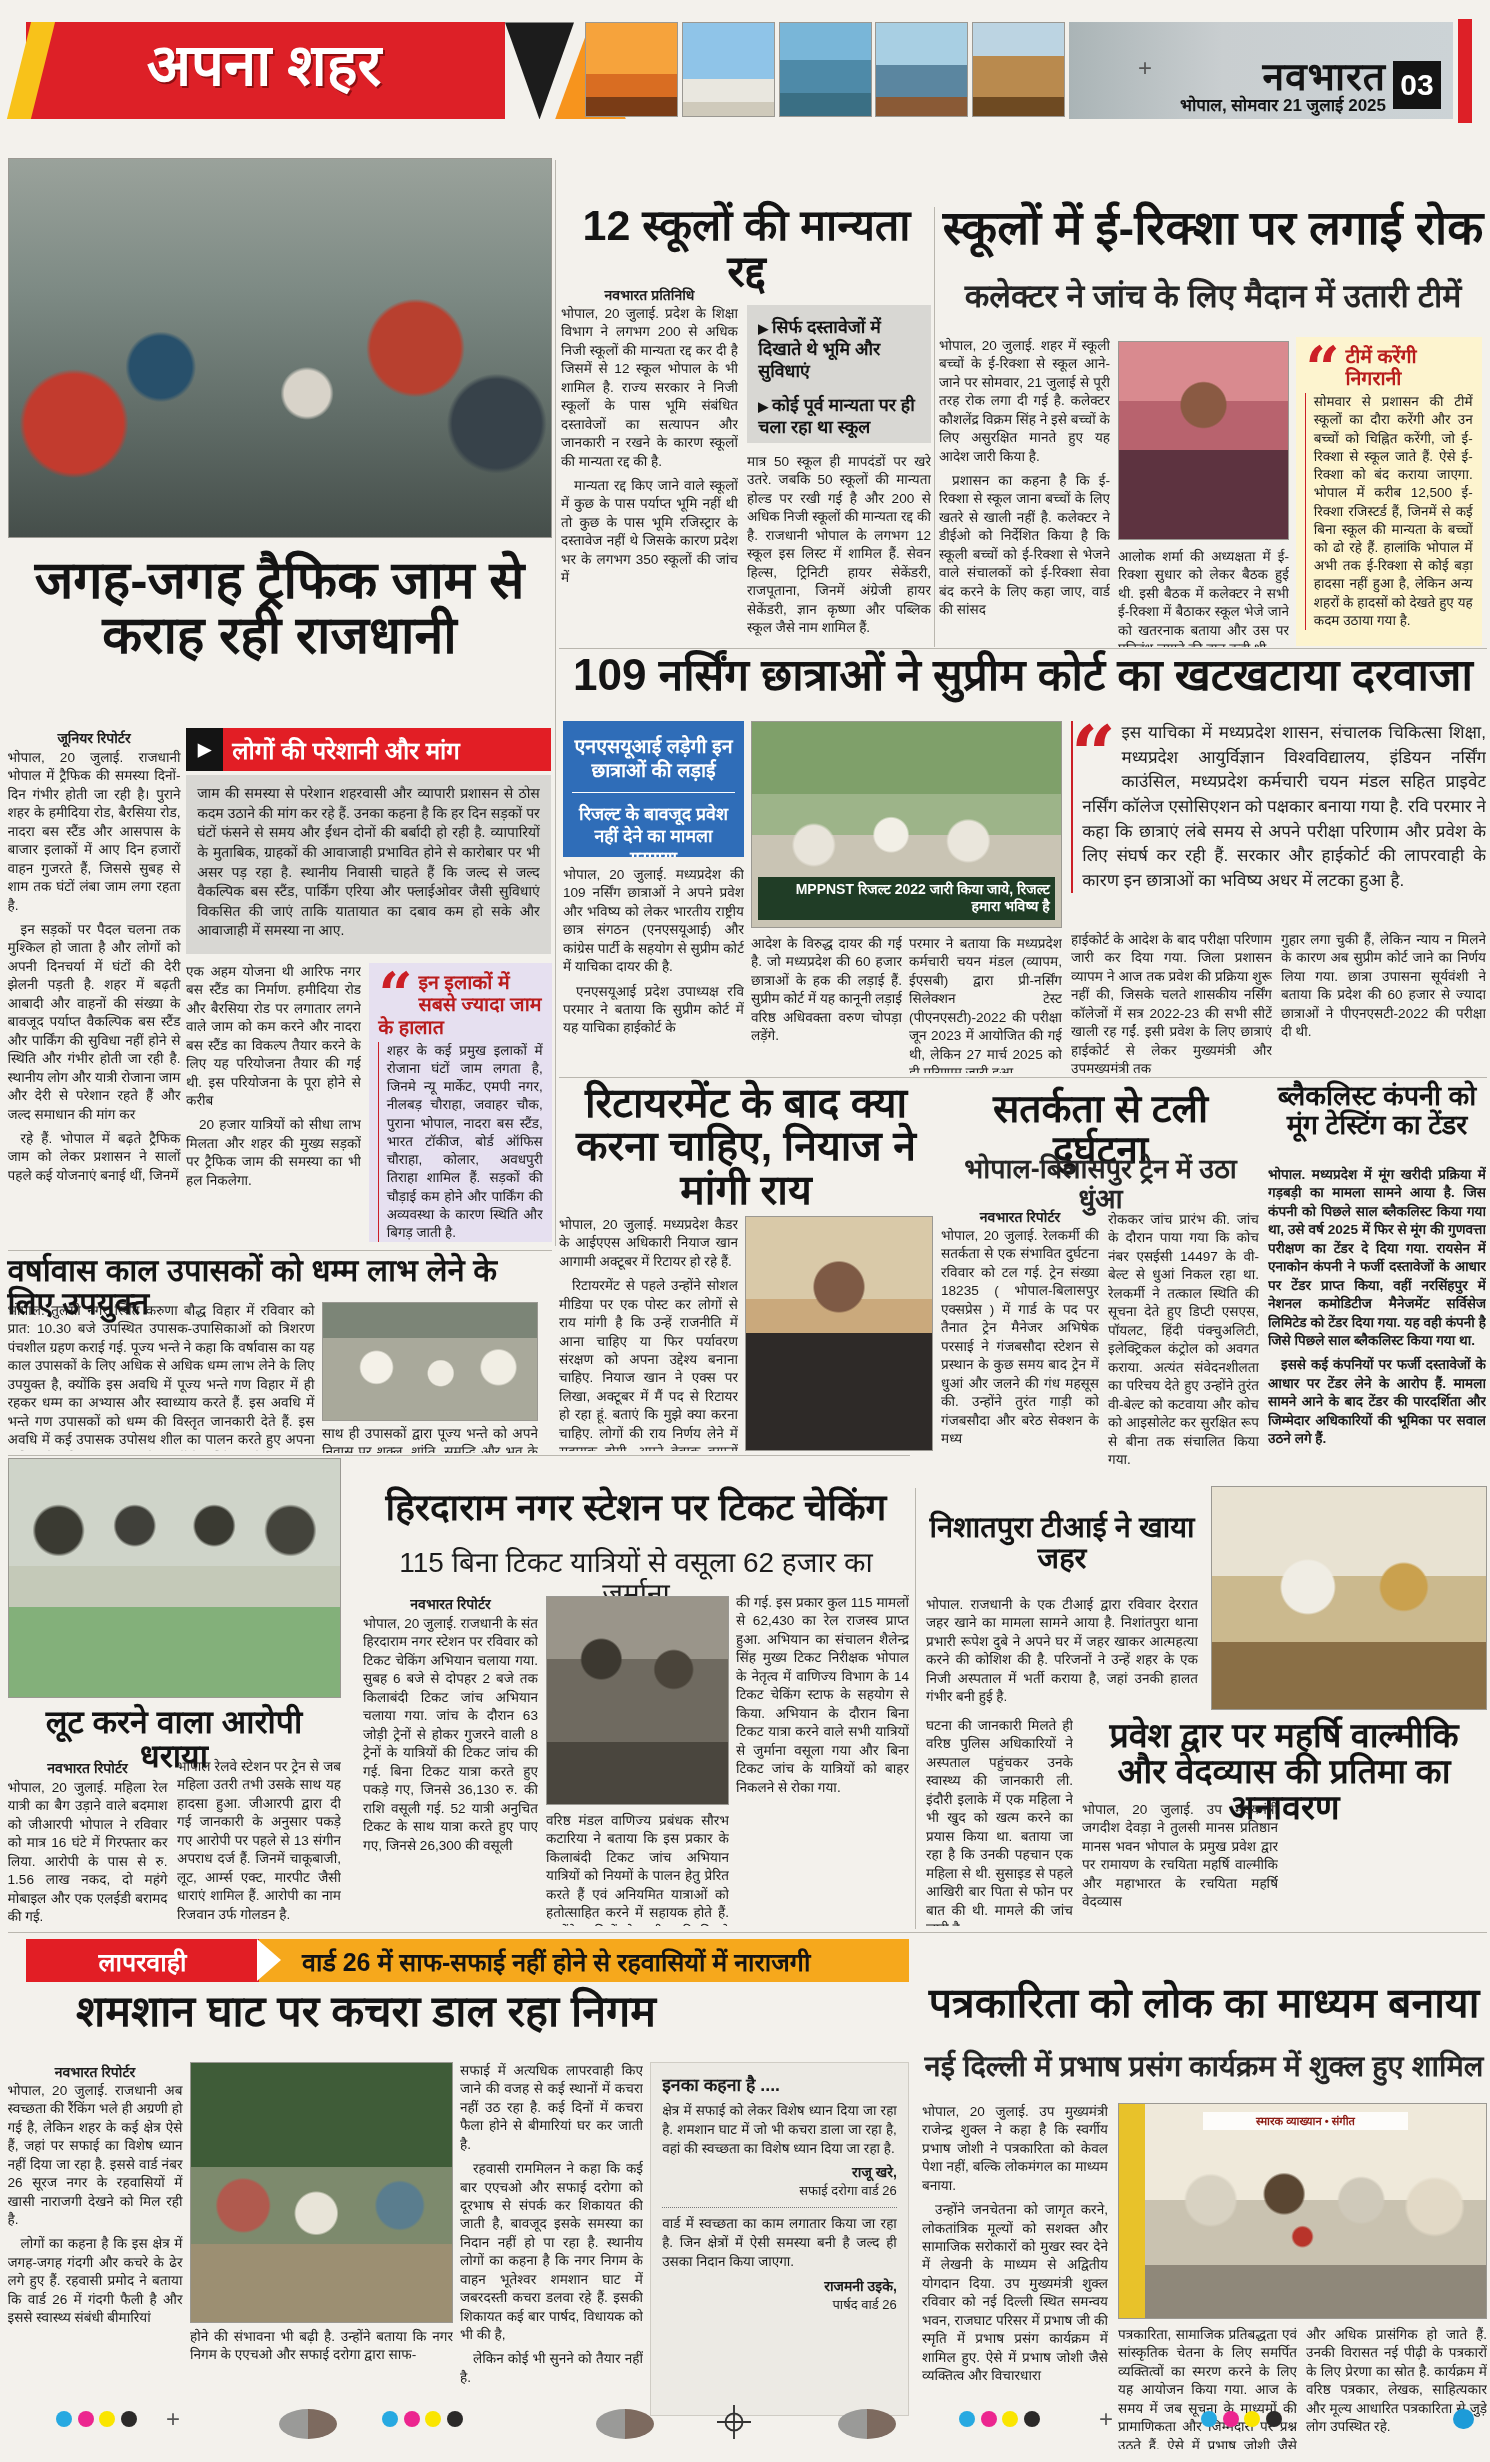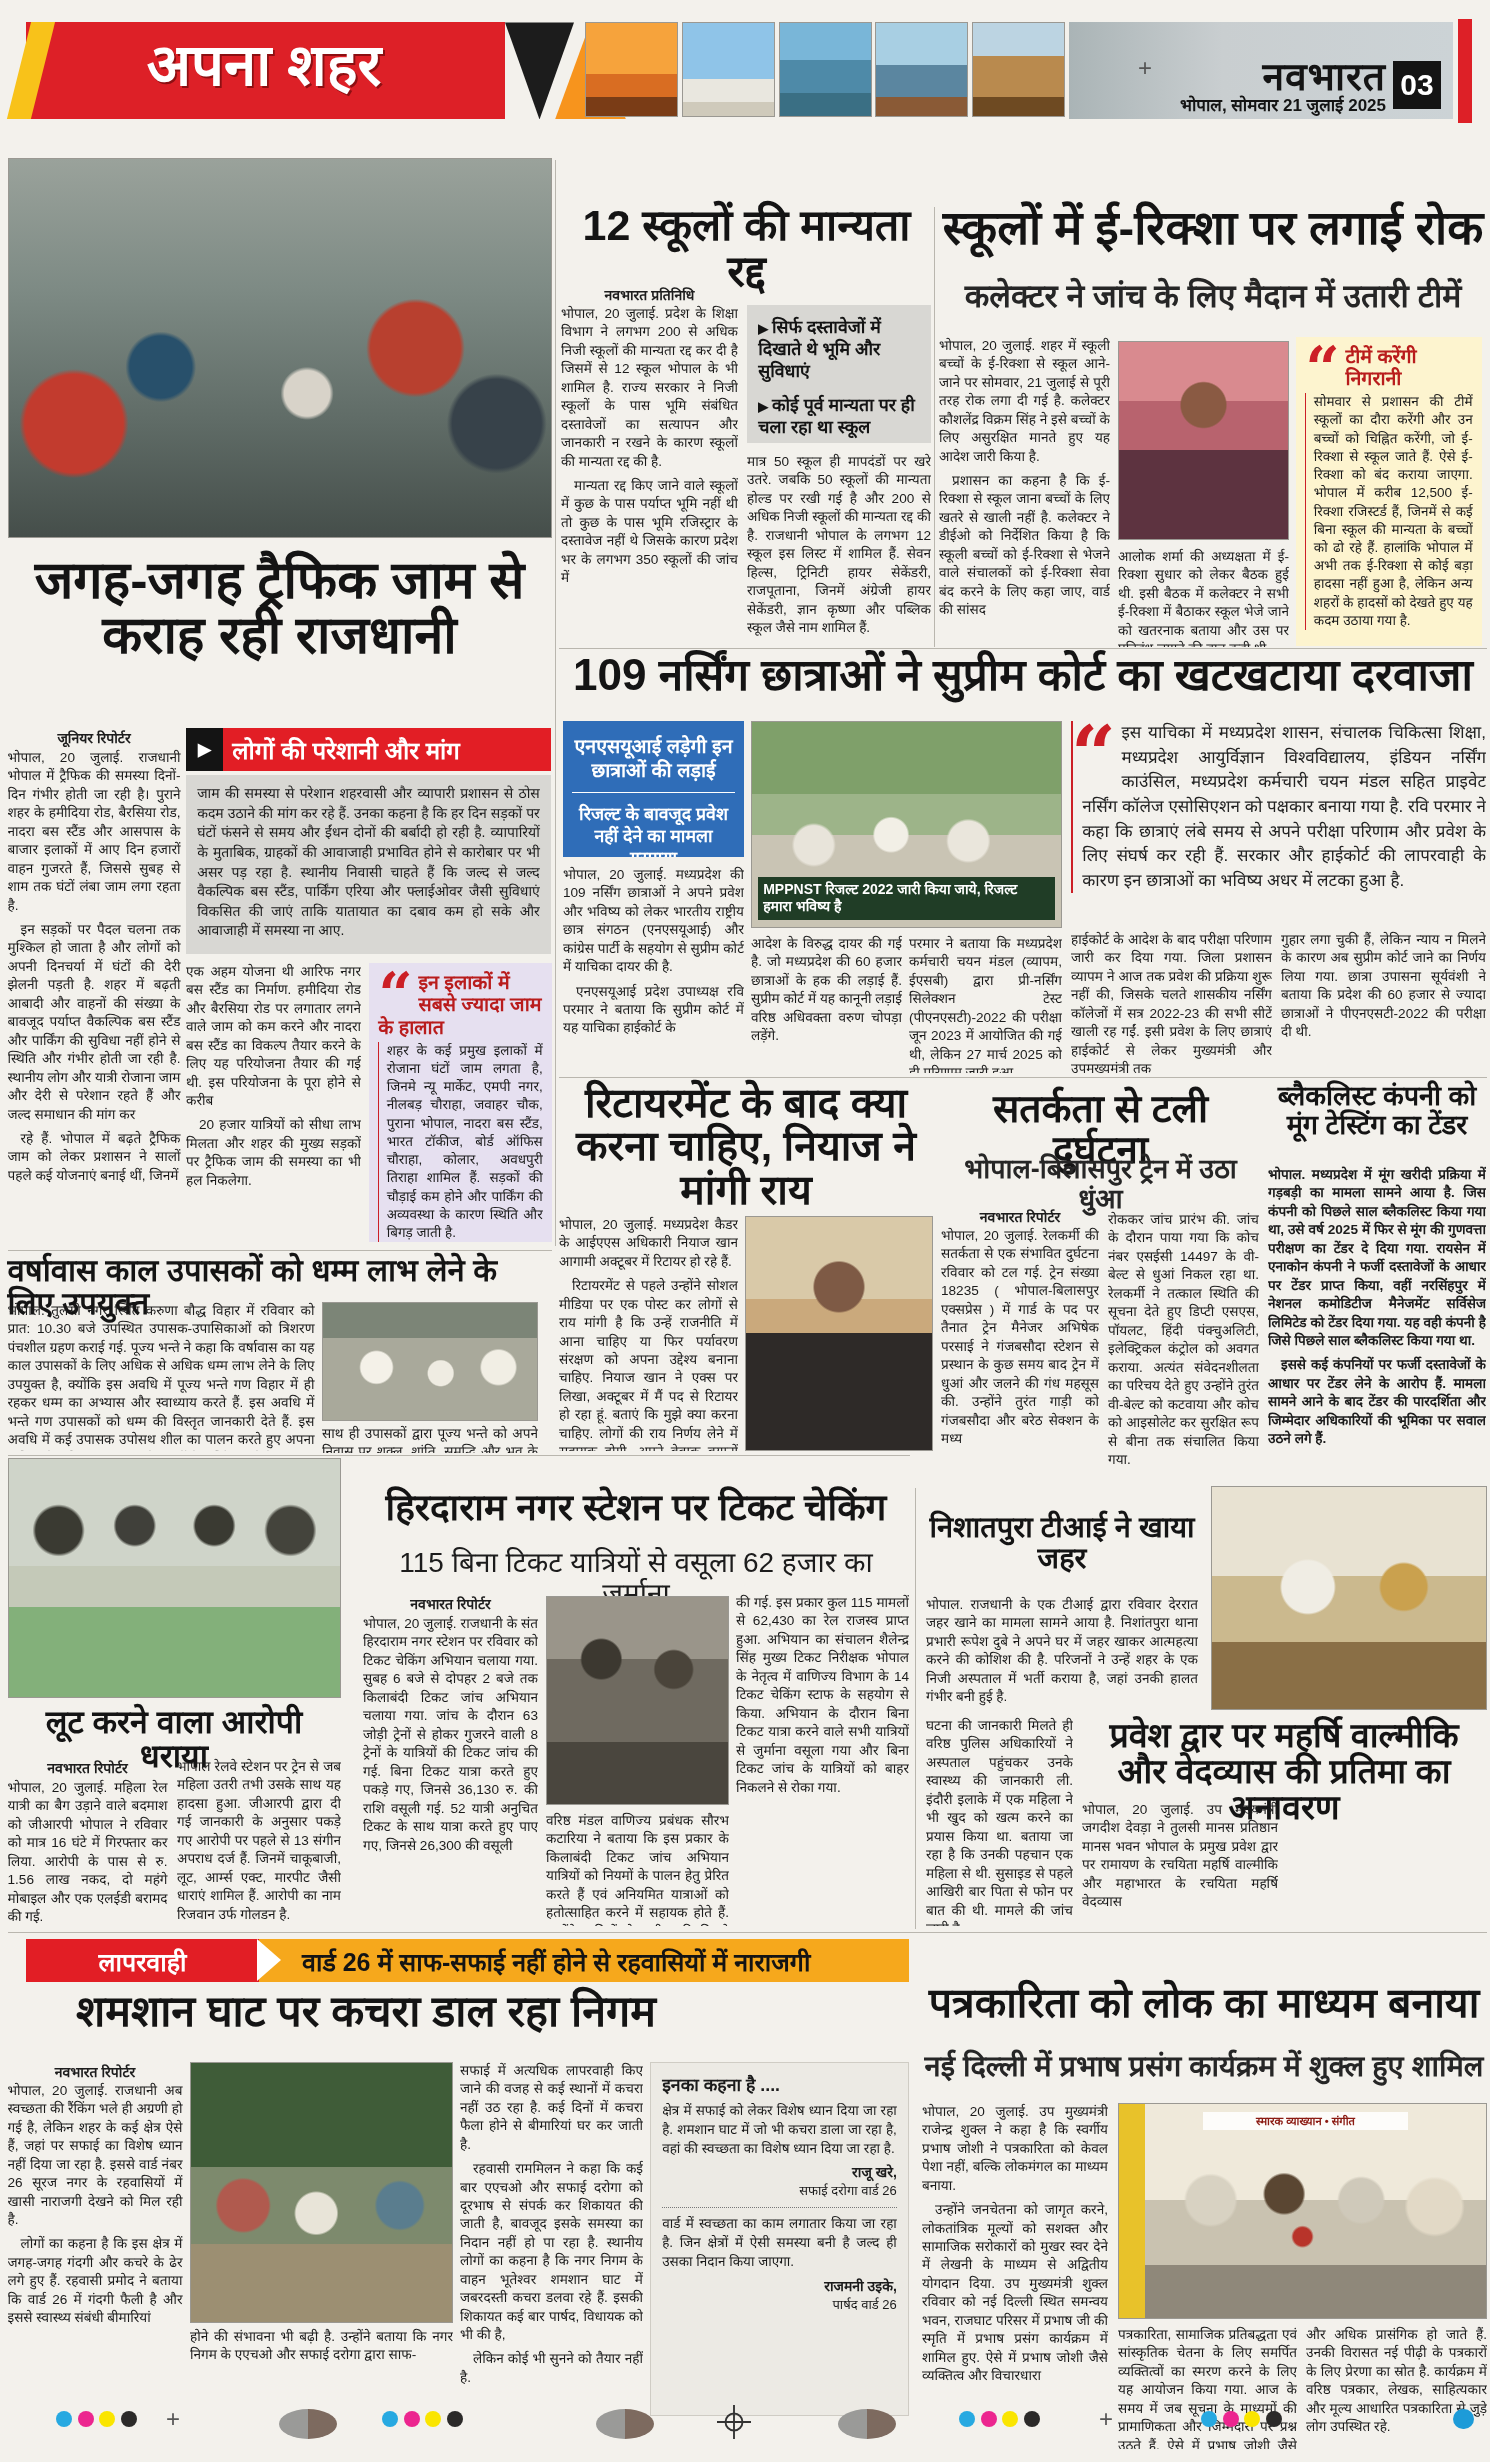--- a/index.html
+++ b/index.html
@@ -8,21 +8,21 @@
   .abs{position:absolute;box-sizing:border-box;}
   .hl{font-weight:bold;color:#141414;line-height:1.06;text-align:center;}
   .sub{font-weight:bold;color:#262626;line-height:1.1;text-align:center;}
   .byline{font-weight:bold;font-size:14px;text-align:center;color:#1d1d1d;}
   .bt{font-size:13.6px;line-height:1.36;text-align:justify;overflow:hidden;}
   .bt p{margin:0 0 5.6px 0;text-indent:13px;}
   .bt p.first{text-indent:0;}
   .photo{border:0.9px solid #9a9892;overflow:hidden;}
   .caption-strip{position:absolute;left:0;right:0;bottom:7.5px;margin:0 5.6px;
         background:rgba(8,42,18,0.88);color:#fff;font-weight:bold;font-size:14px;
-        text-align:left;line-height:1.25;padding:3.7px 5.6px;}
+        text-align:right;line-height:1.25;padding:3.7px 5.6px;}
   .graybox{background:#d8d7d3;padding:9.3px 11.2px;font-size:14px;line-height:1.4;text-align:justify;overflow:hidden;}
   .bullets{background:#d8d7d3;padding:11.2px 11.2px;overflow:hidden;}
   .bullets .b{font-weight:bold;font-size:17.7px;line-height:1.25;margin-bottom:11.2px;color:#141414;}
   .bullets .b .tri{color:#141414;font-size:13px;margin-right:3.7px;}
   .strip{background:#e21e25;color:#fff;font-weight:bold;display:flex;align-items:center;}
   .strip .sq{width:37px;height:100%;background:#141414;display:flex;align-items:center;justify-content:center;color:#fff;font-size:17px;}
   .strip .stxt{padding-left:9.3px;font-size:24px;}
   .tintbox{background:#e6e0f0;padding:7.5px 9.3px;overflow:hidden;}
   .yellowbox{background:#fdf4cf;padding:7.5px 9.3px;overflow:hidden;}
   .qmark{float:left;color:#cc1f26;font-size:60px;line-height:37px;font-weight:bold;margin:5.6px 5.6px 0 0;font-family:"DejaVu Serif", serif;}

